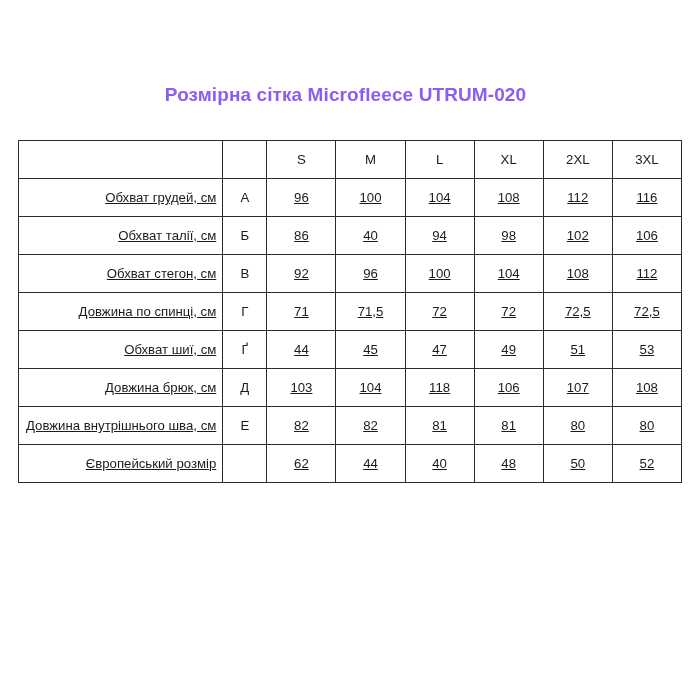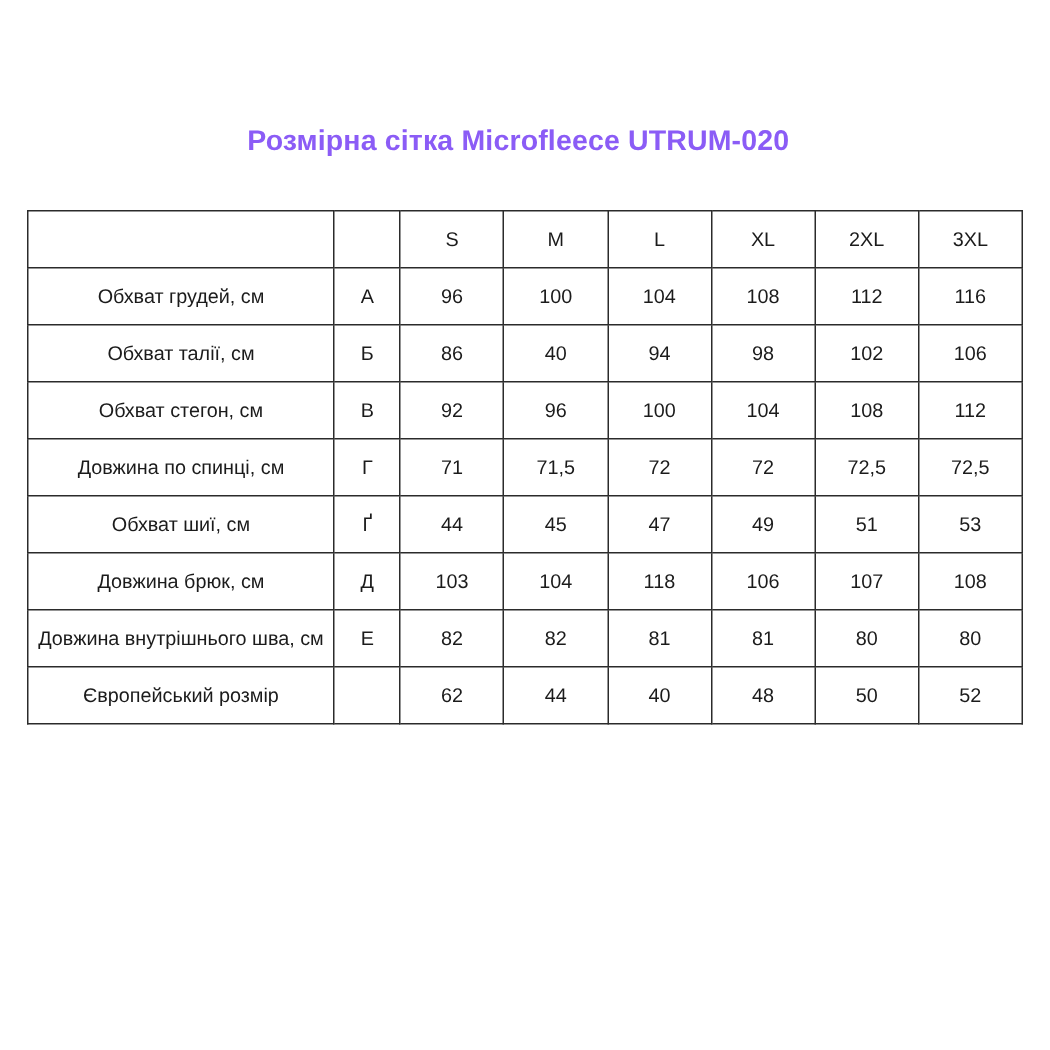--- a/index.html
+++ b/index.html
@@ -57,32 +57,34 @@
   col.c-letter { width: 44px; }
   col.c-size   { width: 69px; }
   .hdr-blank { border: 1px solid #2b2b2b; }
   th.size-head {
     text-align: center;
     font-weight: 700;
     font-size: 14px;
     color: #111111;
   }
   td.row-label {
-    text-align: center;
+    text-align: right;
     padding-left: 9px;
     font-size: 12.6px;
+    text-decoration: underline;
   }
   td.row-letter {
     text-align: center;
     font-weight: 700;
     font-size: 13.5px;
   }
   td.val {
     text-align: center;
     font-size: 13.2px;
+    text-decoration: underline;
   }
 </style>
 </head>
 <body>
 
 <div class="page">
 
   <div class="title">Розмірна сітка Microfleece UTRUM-020</div>
 
   <div class="table-wrap">

